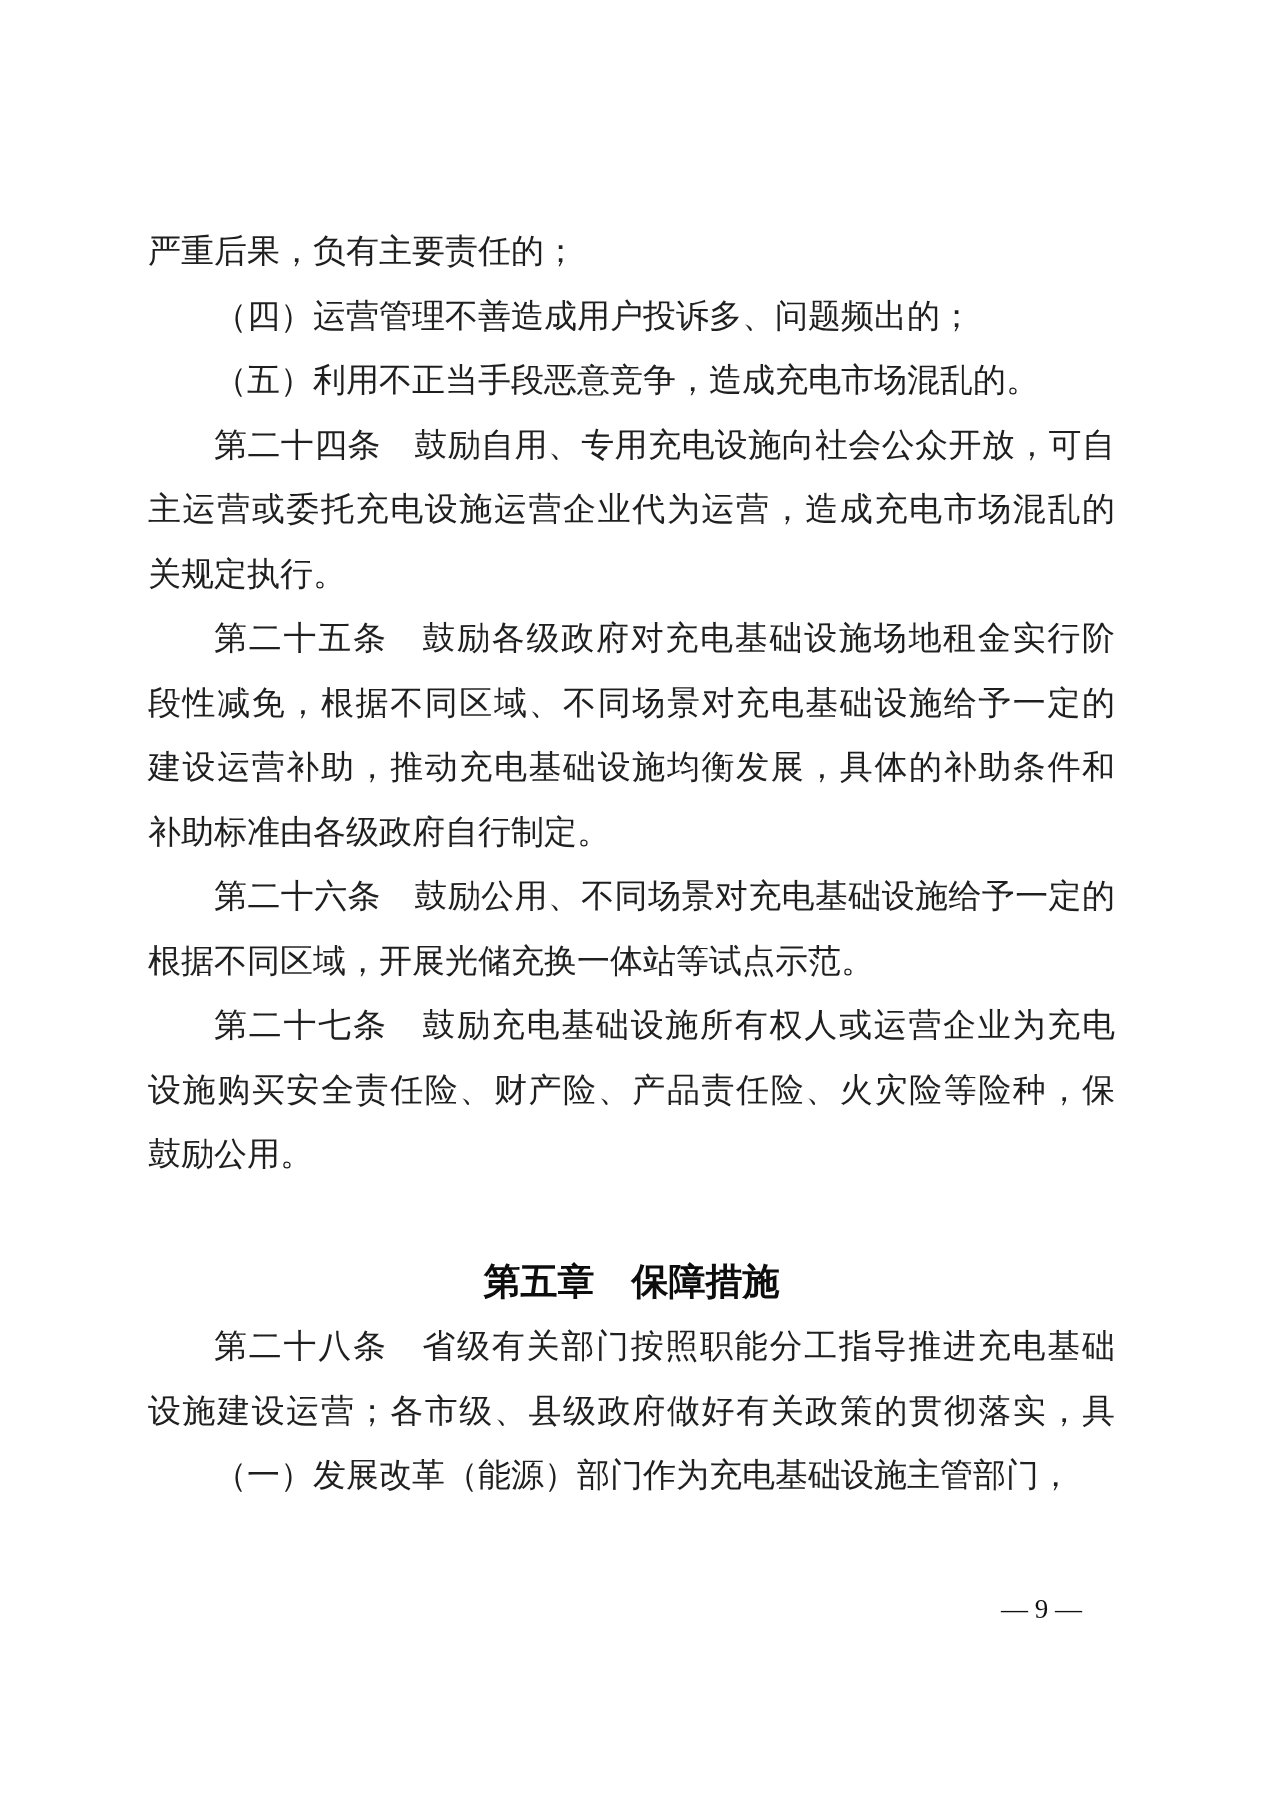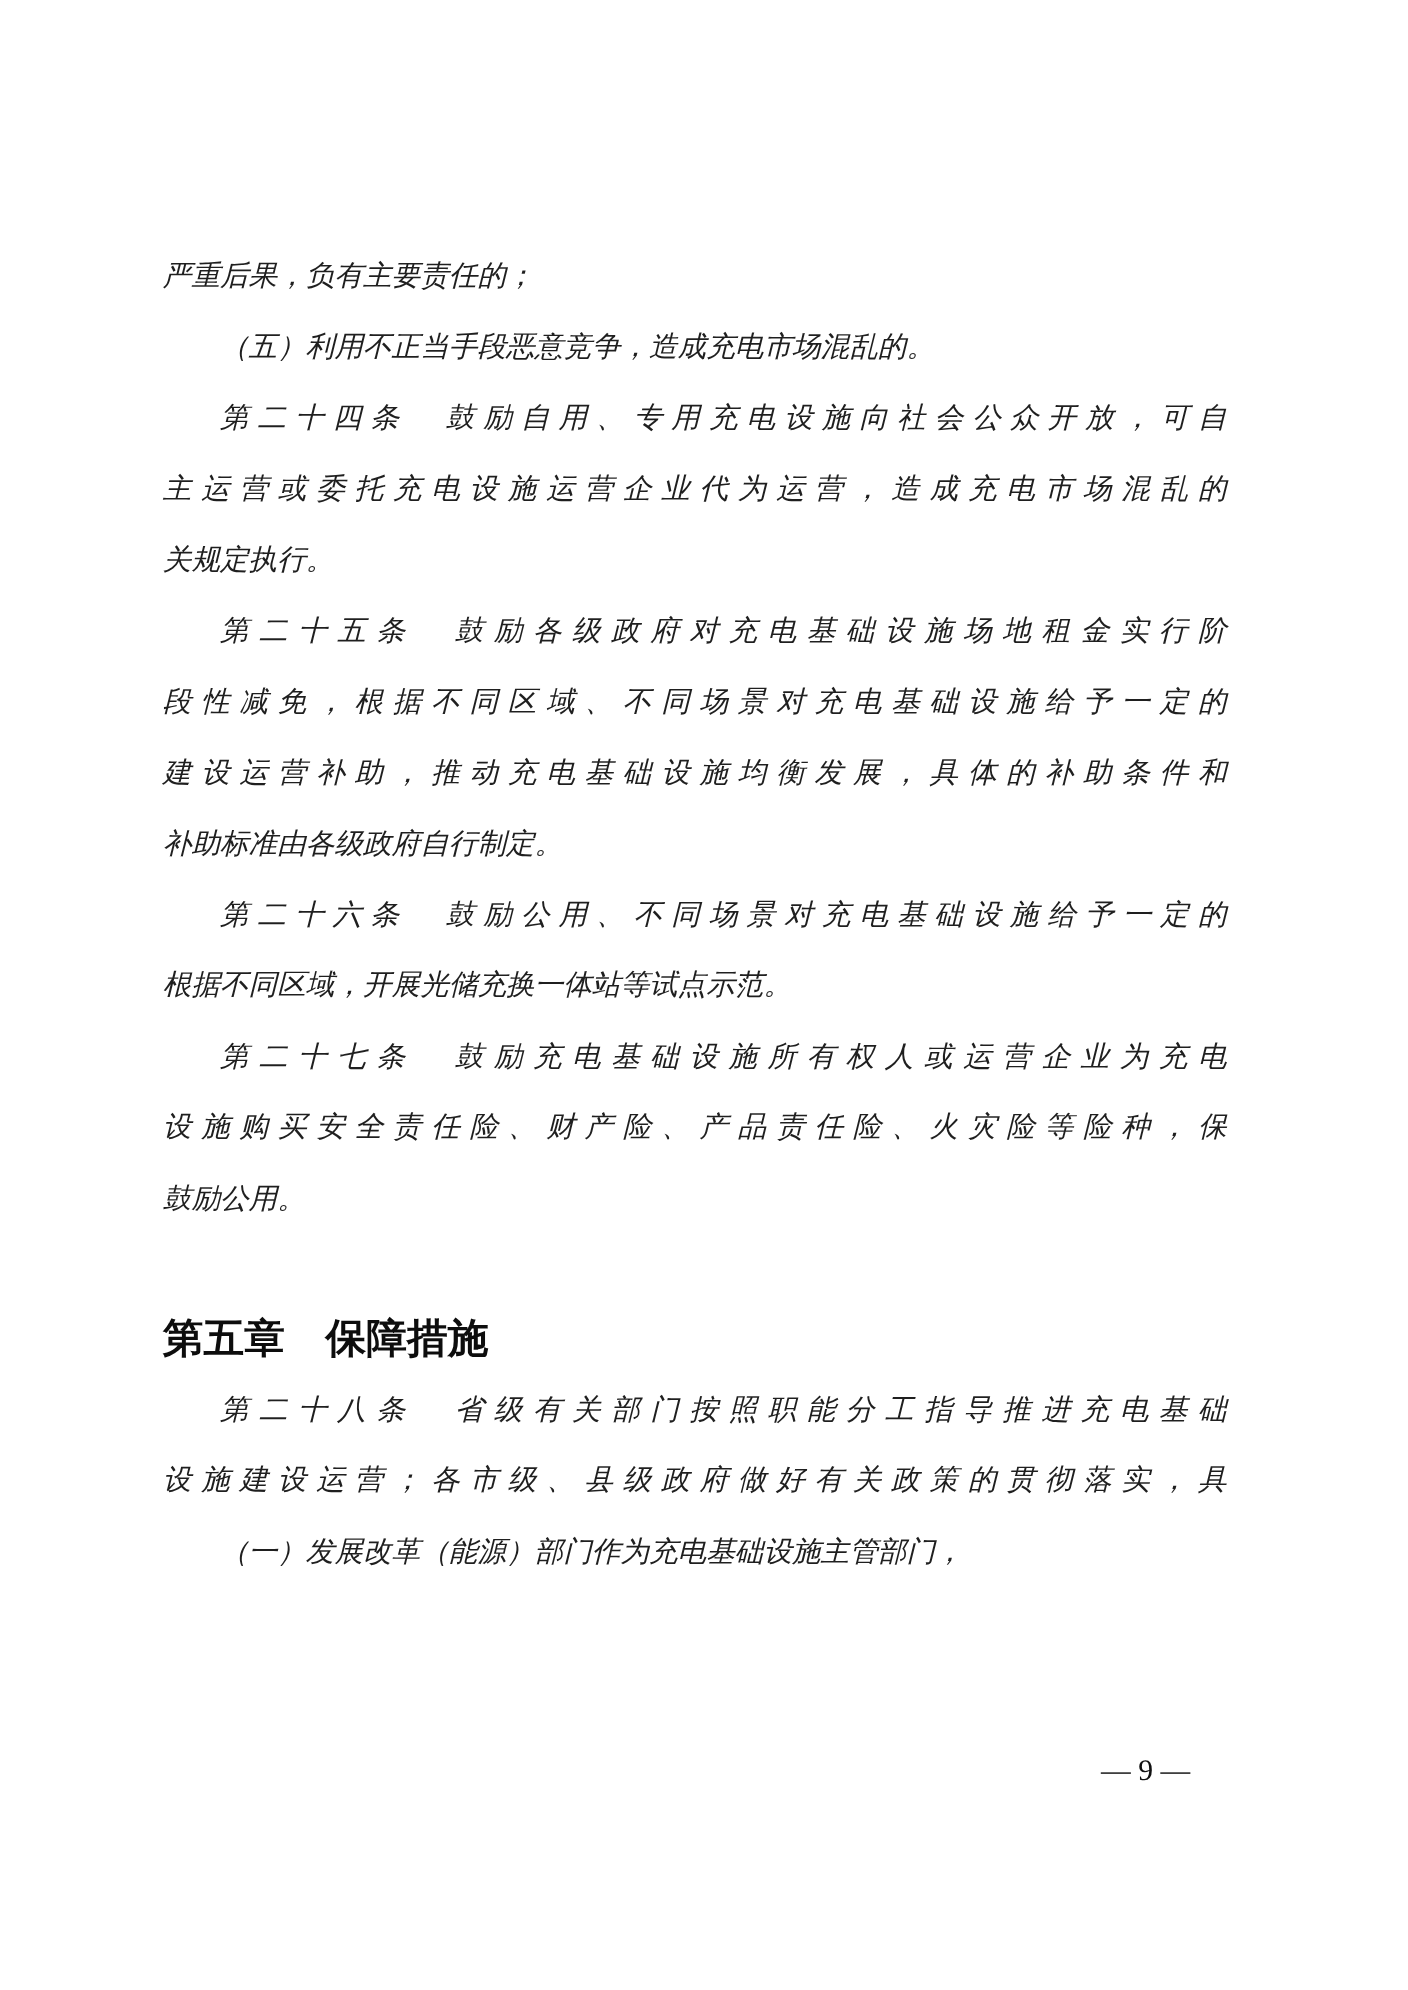--- a/index.html
+++ b/index.html
@@ -16,64 +16,64 @@
     font-family: "Liberation Serif", "DejaVu Serif", serif;
     color: #1f1f1f;
   }
   .content {
     position: absolute;
     left: 148px;
     top: 219px;
     width: 967px;
   }
   .ln {
-    font-size: 26px;
+    font-size: 33px;
     line-height: 64.5px;
     height: 64.5px;
     letter-spacing: 0;
     text-align: left;
     white-space: pre;
-    font-style: italic;
   }
   .ind {
     text-indent: 2em;
   }
   .jst {
     white-space: normal;
     text-align: justify;
     text-align-last: justify;
   }
   .chapter {
     font-family: "Liberation Sans", "DejaVu Sans", sans-serif;
     font-weight: 700;
     color: #0d0d0d;
     font-size: 37px;
     line-height: 64.5px;
     height: 64.5px;
     margin-top: 63px;
-    text-align: left;
+    text-align: center;
     text-indent: 0;
     white-space: pre;
   }
   .page-number {
     position: absolute;
     top: 1592px;
     right: 198px;
     font-size: 27px;
     line-height: 34px;
     color: #111111;
     white-space: pre;
   }
 </style>
 </head>
 <body>
 
 <div class="page">
   <div class="content">
     <div class="ln">严重后果，负有主要责任的；</div>
+    <div class="ln ind">（四）运营管理不善造成用户投诉多、问题频出的；</div>
     <div class="ln ind">（五）利用不正当手段恶意竞争，造成充电市场混乱的。</div>
     <div class="ln ind jst">第二十四条　鼓励自用、专用充电设施向社会公众开放，可自</div>
     <div class="ln jst">主运营或委托充电设施运营企业代为运营，造成充电市场混乱的</div>
     <div class="ln">关规定执行。</div>
     <div class="ln ind jst">第二十五条　鼓励各级政府对充电基础设施场地租金实行阶</div>
     <div class="ln jst">段性减免，根据不同区域、不同场景对充电基础设施给予一定的</div>
     <div class="ln jst">建设运营补助，推动充电基础设施均衡发展，具体的补助条件和</div>
     <div class="ln">补助标准由各级政府自行制定。</div>
     <div class="ln ind jst">第二十六条　鼓励公用、不同场景对充电基础设施给予一定的</div>
     <div class="ln">根据不同区域，开展光储充换一体站等试点示范。</div>

